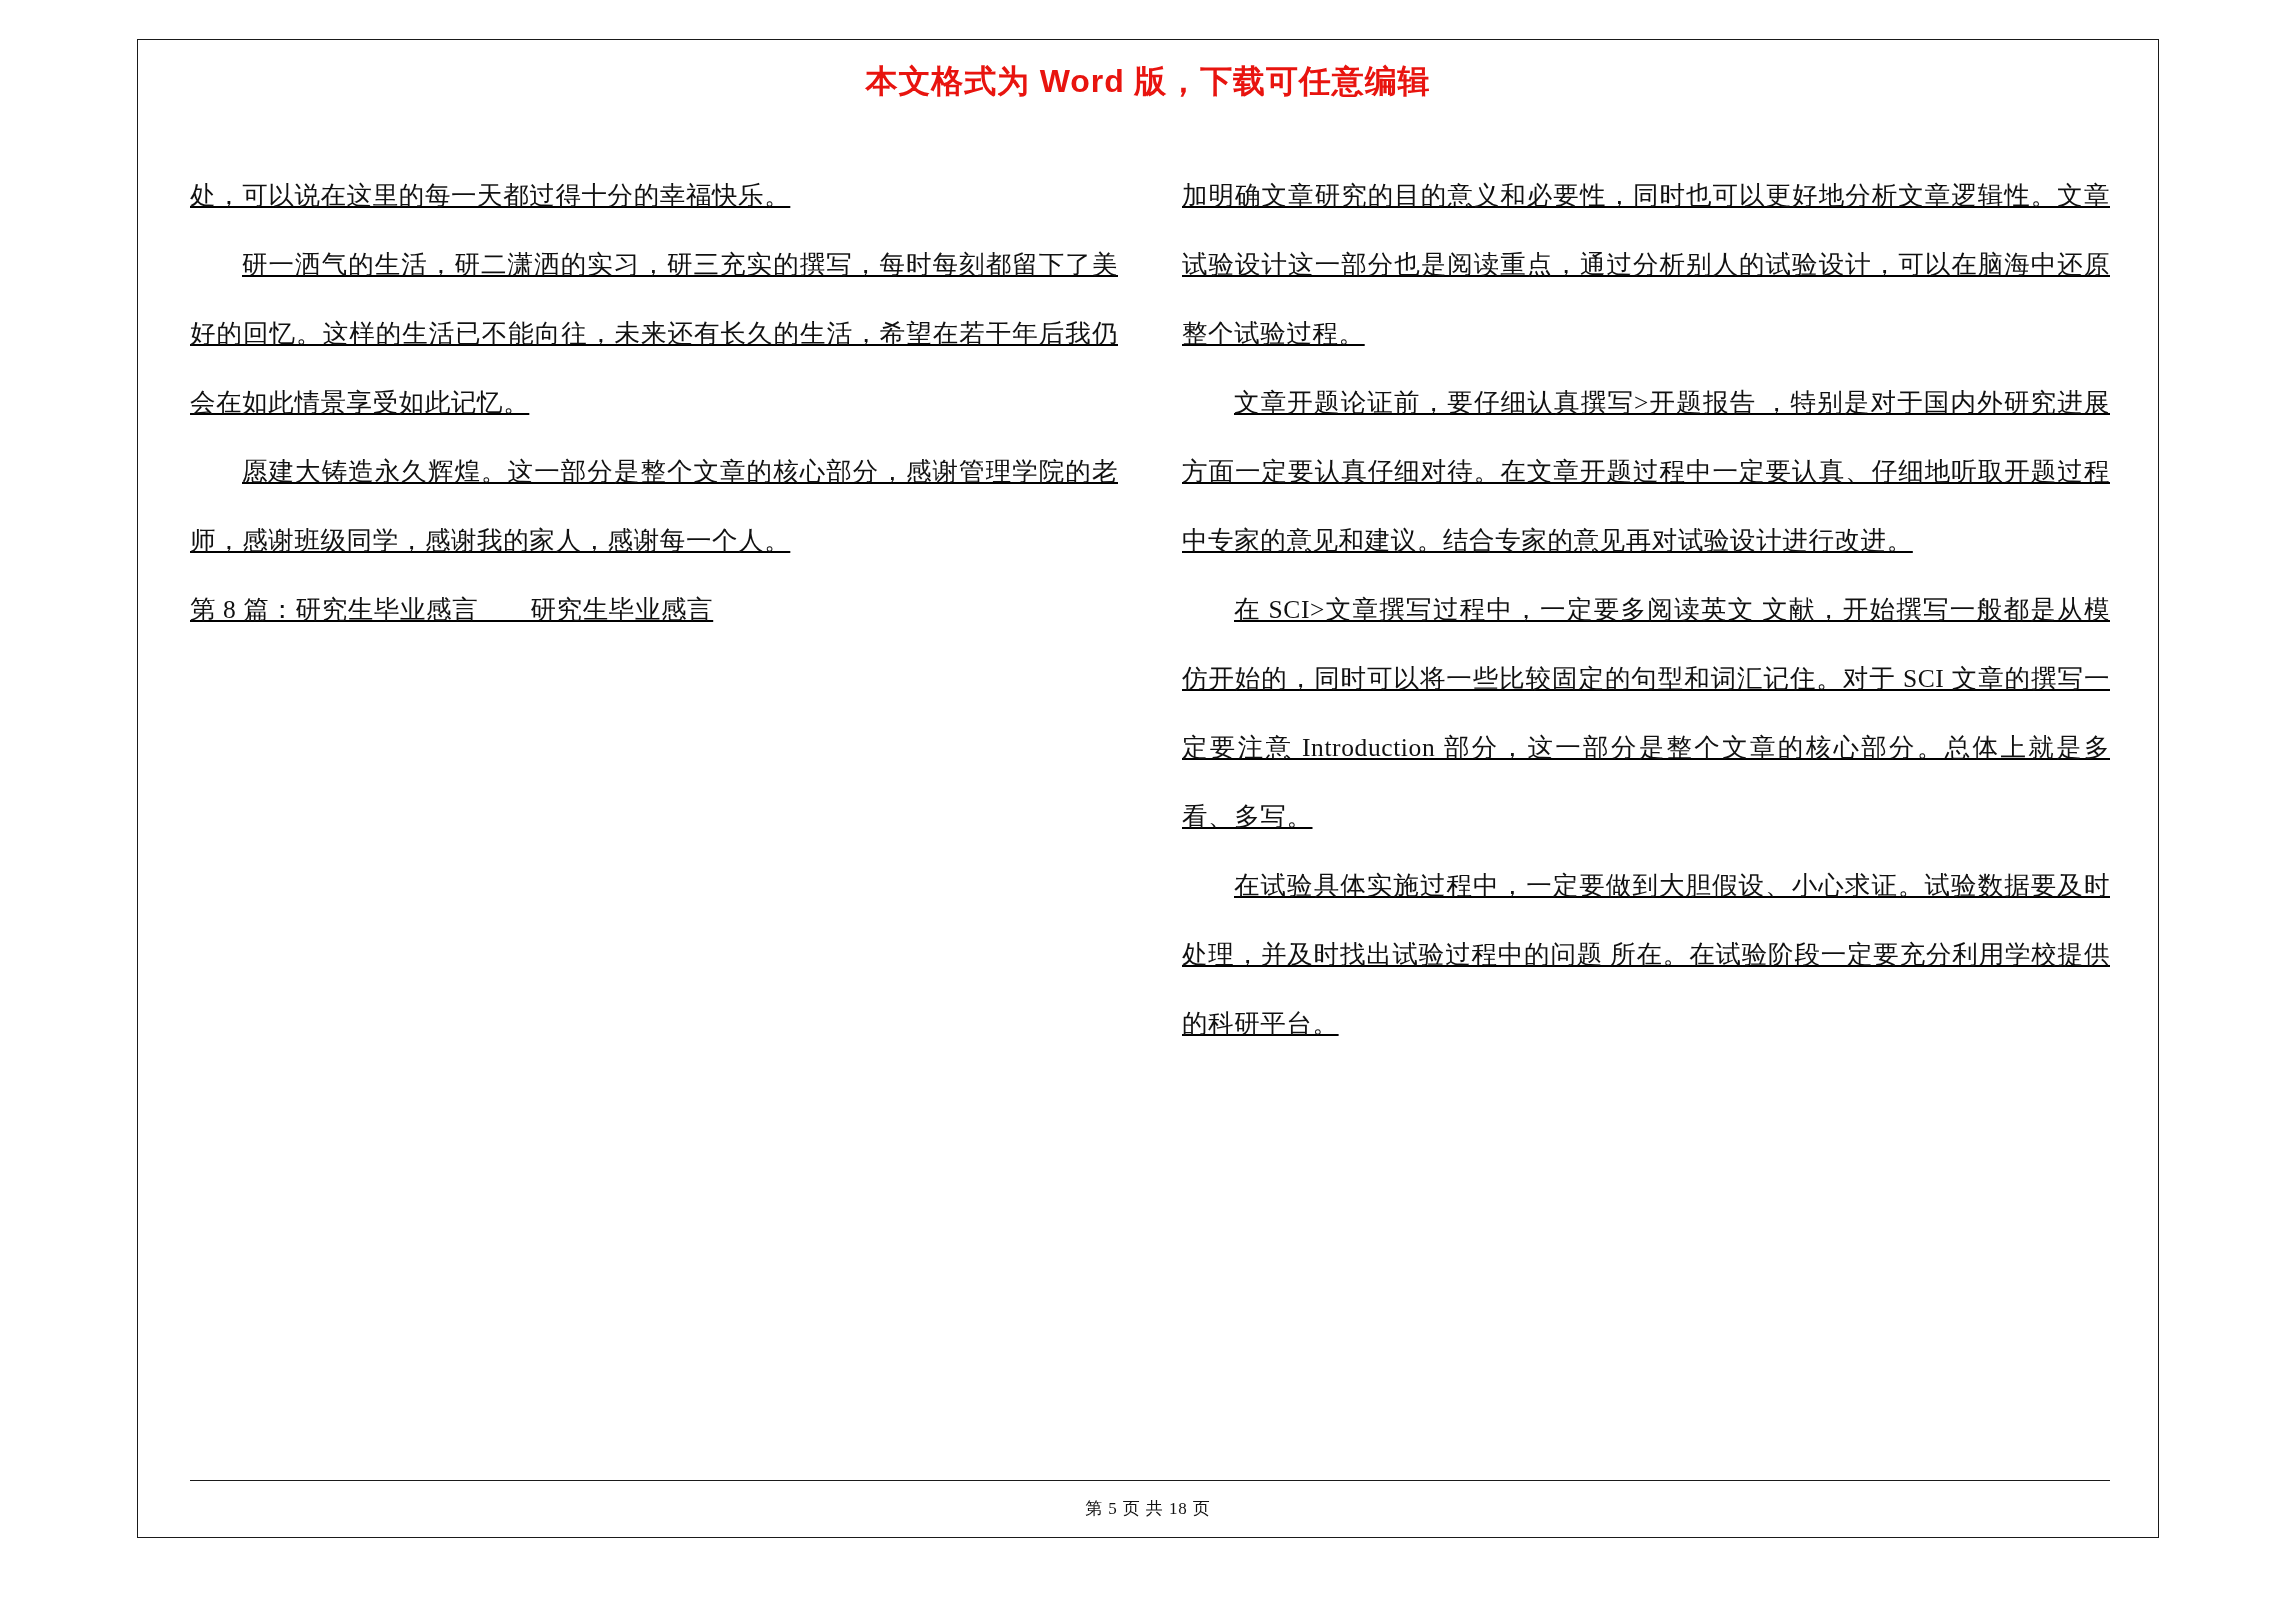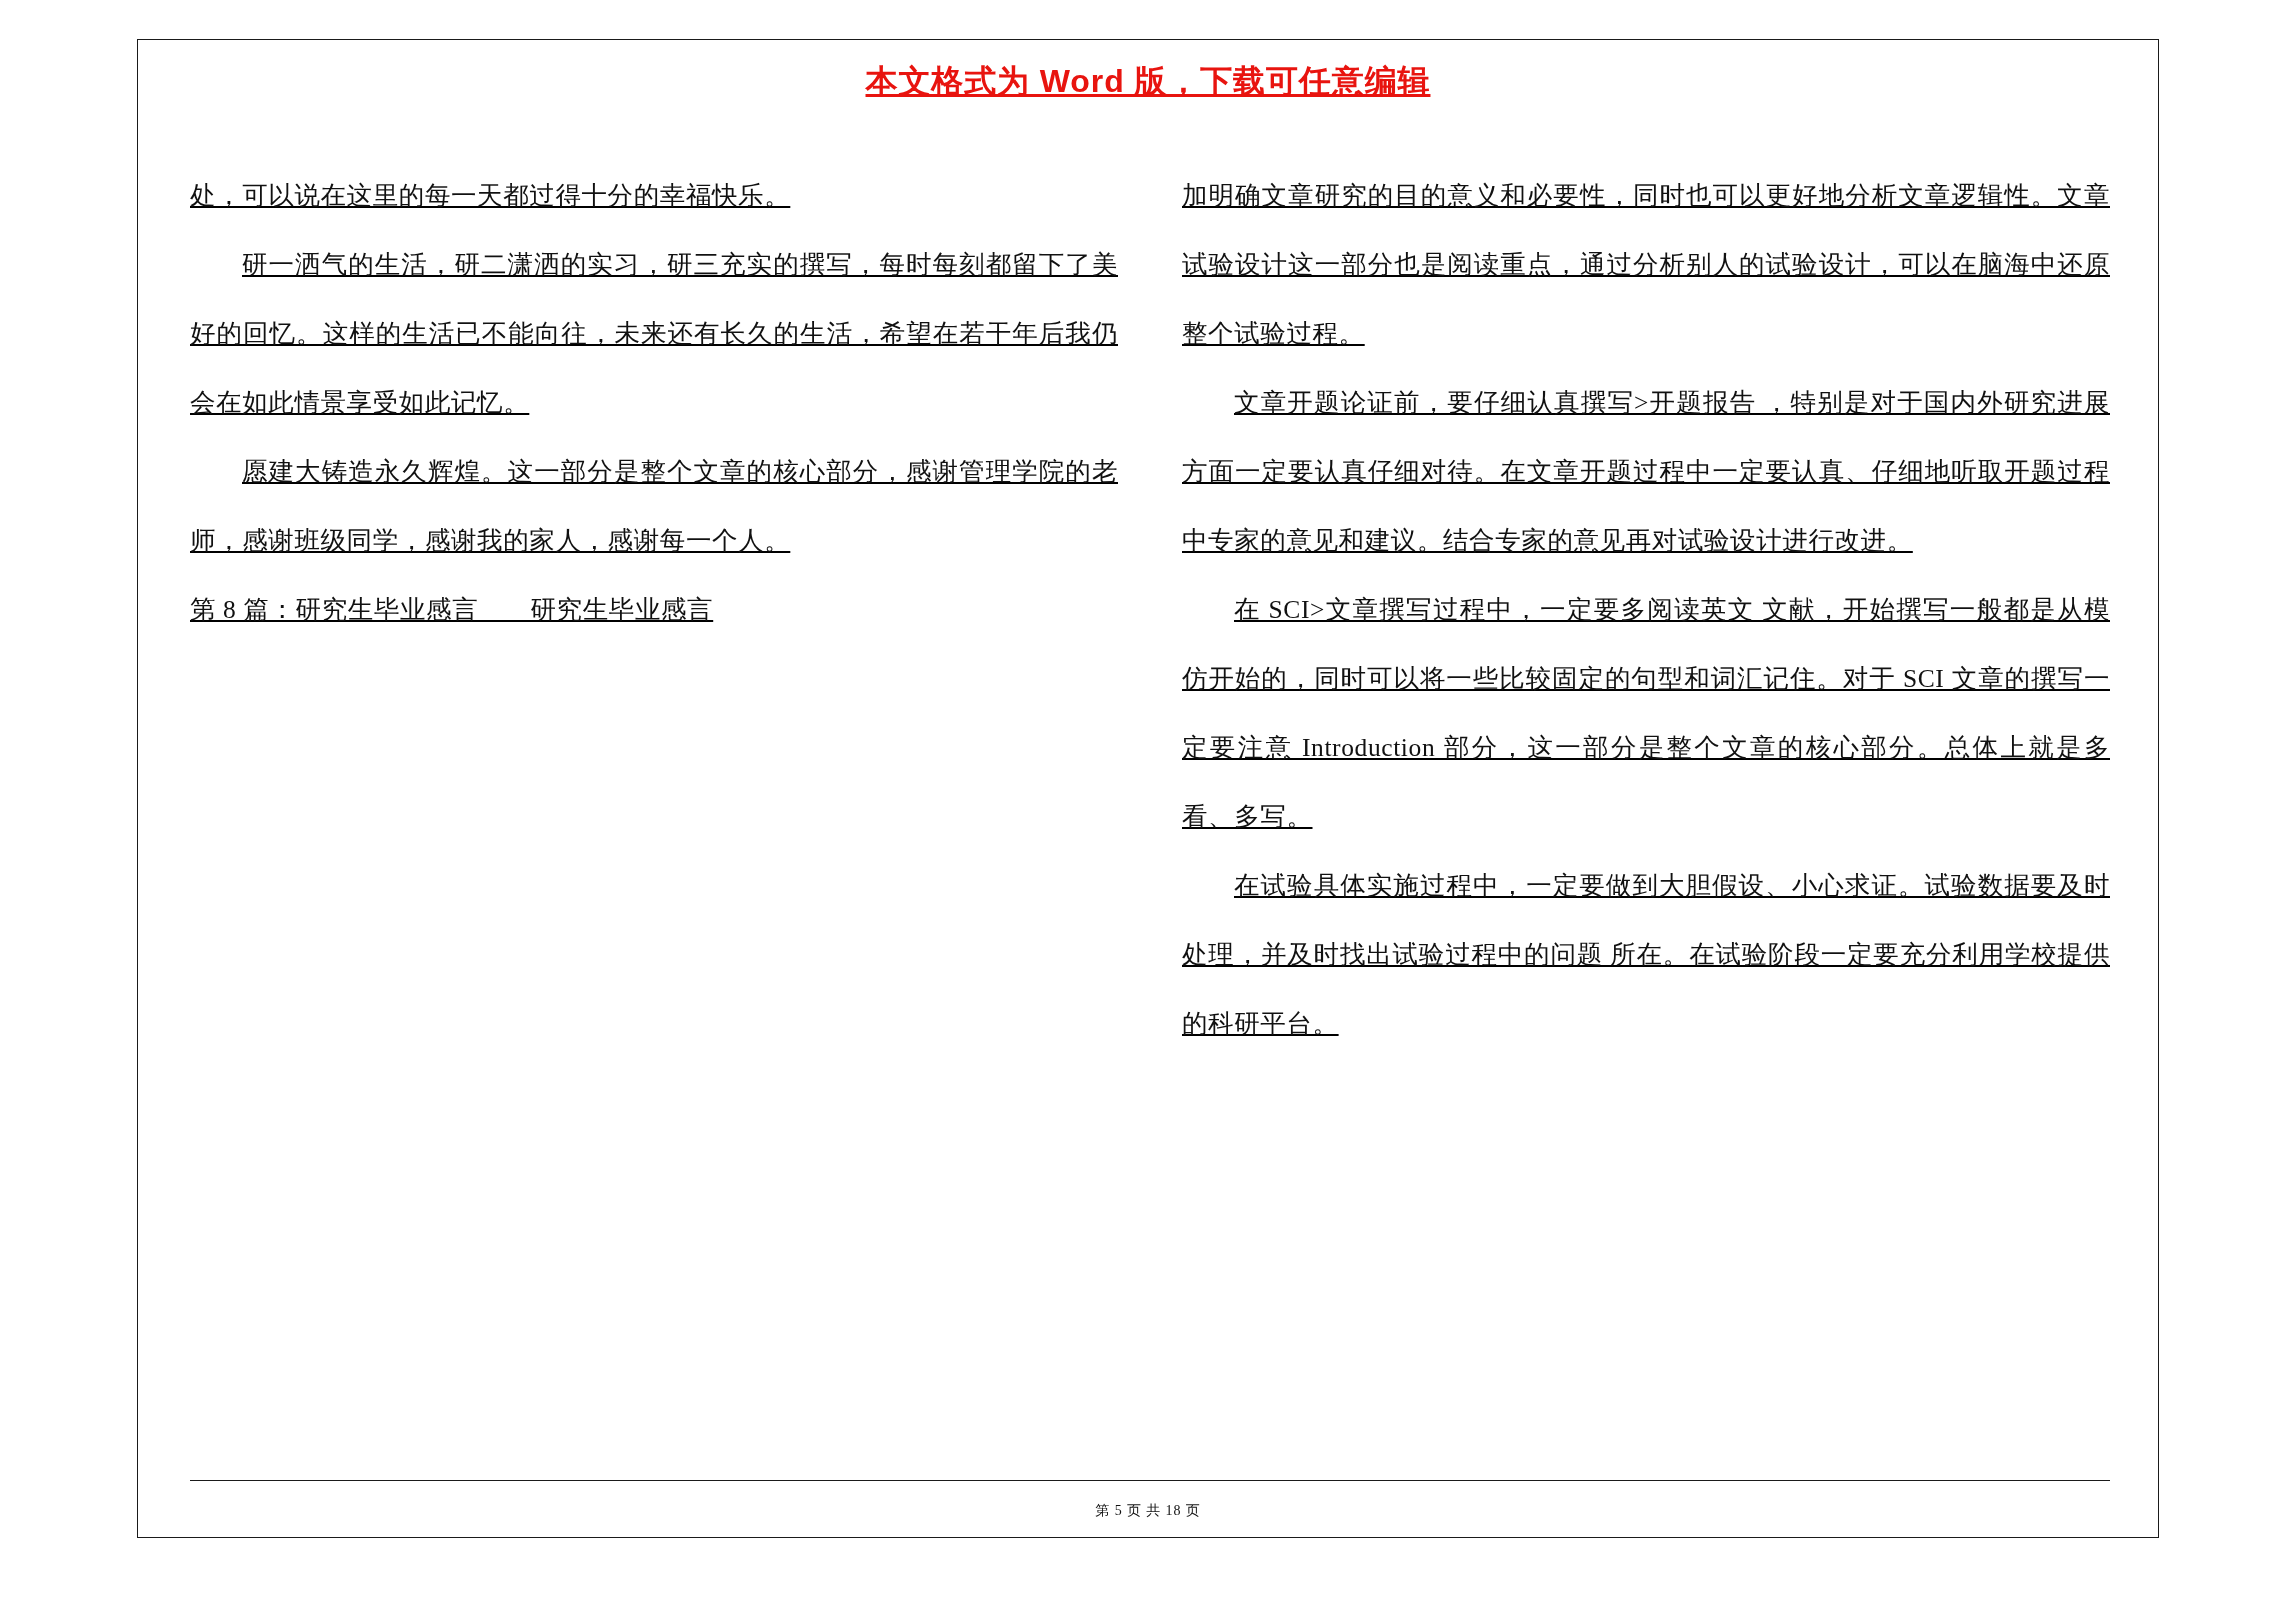--- a/index.html
+++ b/index.html
@@ -34,21 +34,20 @@
     left: 0;
     top: 0;
     width: 100%;
     text-align: center;
     color: #e8140f;
     font-weight: bold;
     font-size: 32px;
     letter-spacing: 0.9px;
     padding-top: 20.4px;
     font-family: "Liberation Sans", sans-serif;
-    text-decoration: underline;
   }
   .columns {
     position: absolute;
     left: 0;
     top: 121px;
     width: 100%;
     height: 1289px;
     display: flex;
     justify-content: space-between;
     box-sizing: border-box;
@@ -73,21 +72,21 @@
   }
   .noindent {
     text-indent: 0;
   }
   .footer {
     position: absolute;
     left: 0;
     bottom: 16.7px;
     width: 100%;
     text-align: center;
-    font-size: 14px;
+    font-size: 17px;
     color: #111111;
     letter-spacing: 0.9px;
   }
   .footer-rule {
     position: absolute;
     left: 52px;
     right: 48px;
     bottom: 56px;
     border-top: 0.9px solid #1a1a1a;
     height: 0;

